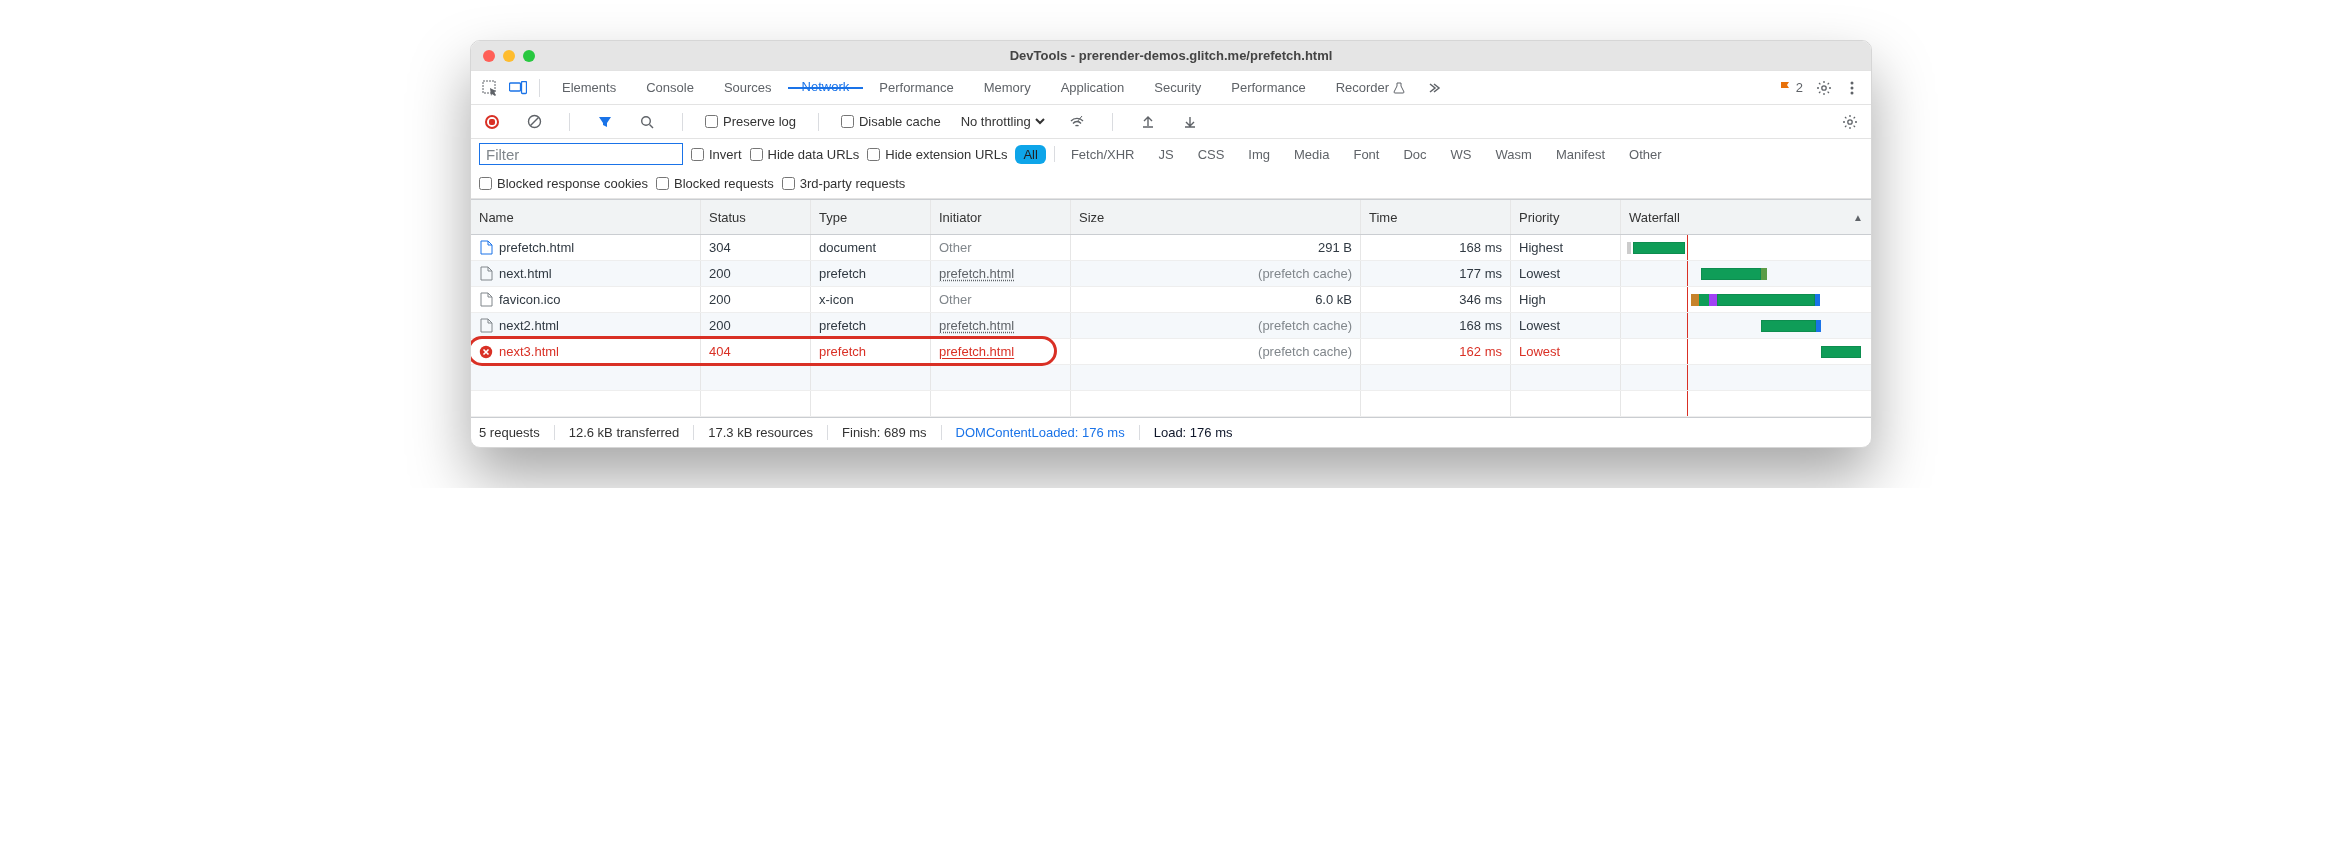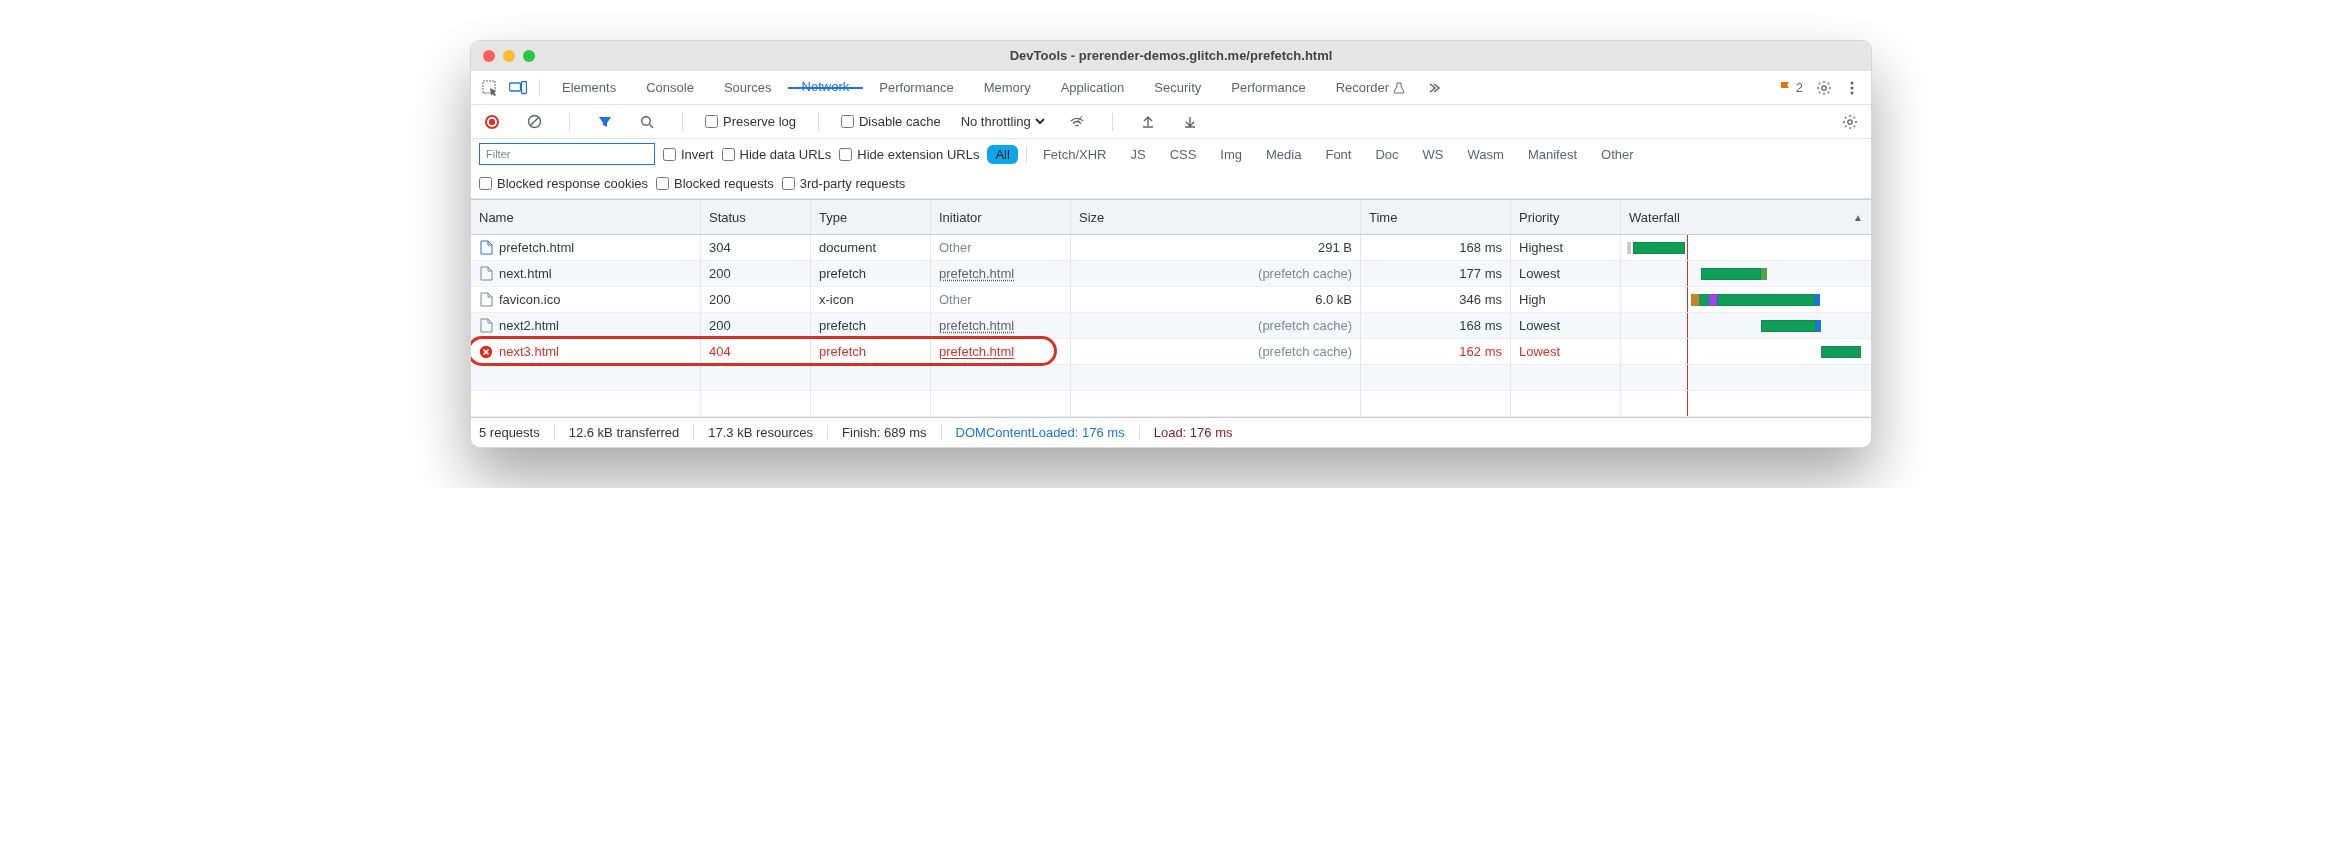--- a/index.html
+++ b/index.html
@@ -86,22 +86,22 @@
   }
   .record::after { content:''; position:absolute; inset:2px; background:#d93025; border-radius:2px; }
 
   
   .filterbar {
     min-height: 30px; display:flex; align-items:center; flex-wrap:wrap;
     padding: 4px 8px; gap: 8px; border-bottom: 1px solid #e3e3e3;
     font-size: 13px; color:#333;
   }
   .filter-input {
-    width: 176px; height: 22px; border: 1px solid #1a73e8; outline: none;
-    padding: 2px 6px; font-size: 11px; color:#333;
+    width: 204px; height: 22px; border: 1px solid #1a73e8; outline: none;
+    padding: 2px 6px; font-size: 15px; color:#333;
   }
   .filter-input::placeholder { color:#80868b; }
   .type-pill {
     padding: 2px 8px; border-radius: 6px; color:#5f6368;
   }
   .type-pill.active { background:#0ea5e9; color:#202124; }
   .type-sep { width:1px; height:16px; background:#dadce0; }
 
   
   .table { width:100%; }
@@ -147,21 +147,21 @@
   }
 
   
   .statusbar {
     height: 30px; display:flex; align-items:center; gap:0;
     padding: 0 8px; border-top:1px solid #cacdd1; font-size:13px; color:#333;
   }
   .statusbar .seg { padding: 0 14px; border-left:1px solid #dadce0; }
   .statusbar .seg:first-child { border-left:none; padding-left:0; }
   .statusbar .dcl { color:#1a73e8; }
-  .statusbar .load { color:#7f1d1d; }
+  .statusbar .load { color:#0f172a; }
 
   svg { display:block; }
 
   .rows-wrap { position:relative; }
 </style>
 </head>
 <body>
 
 <div class="window">
 

